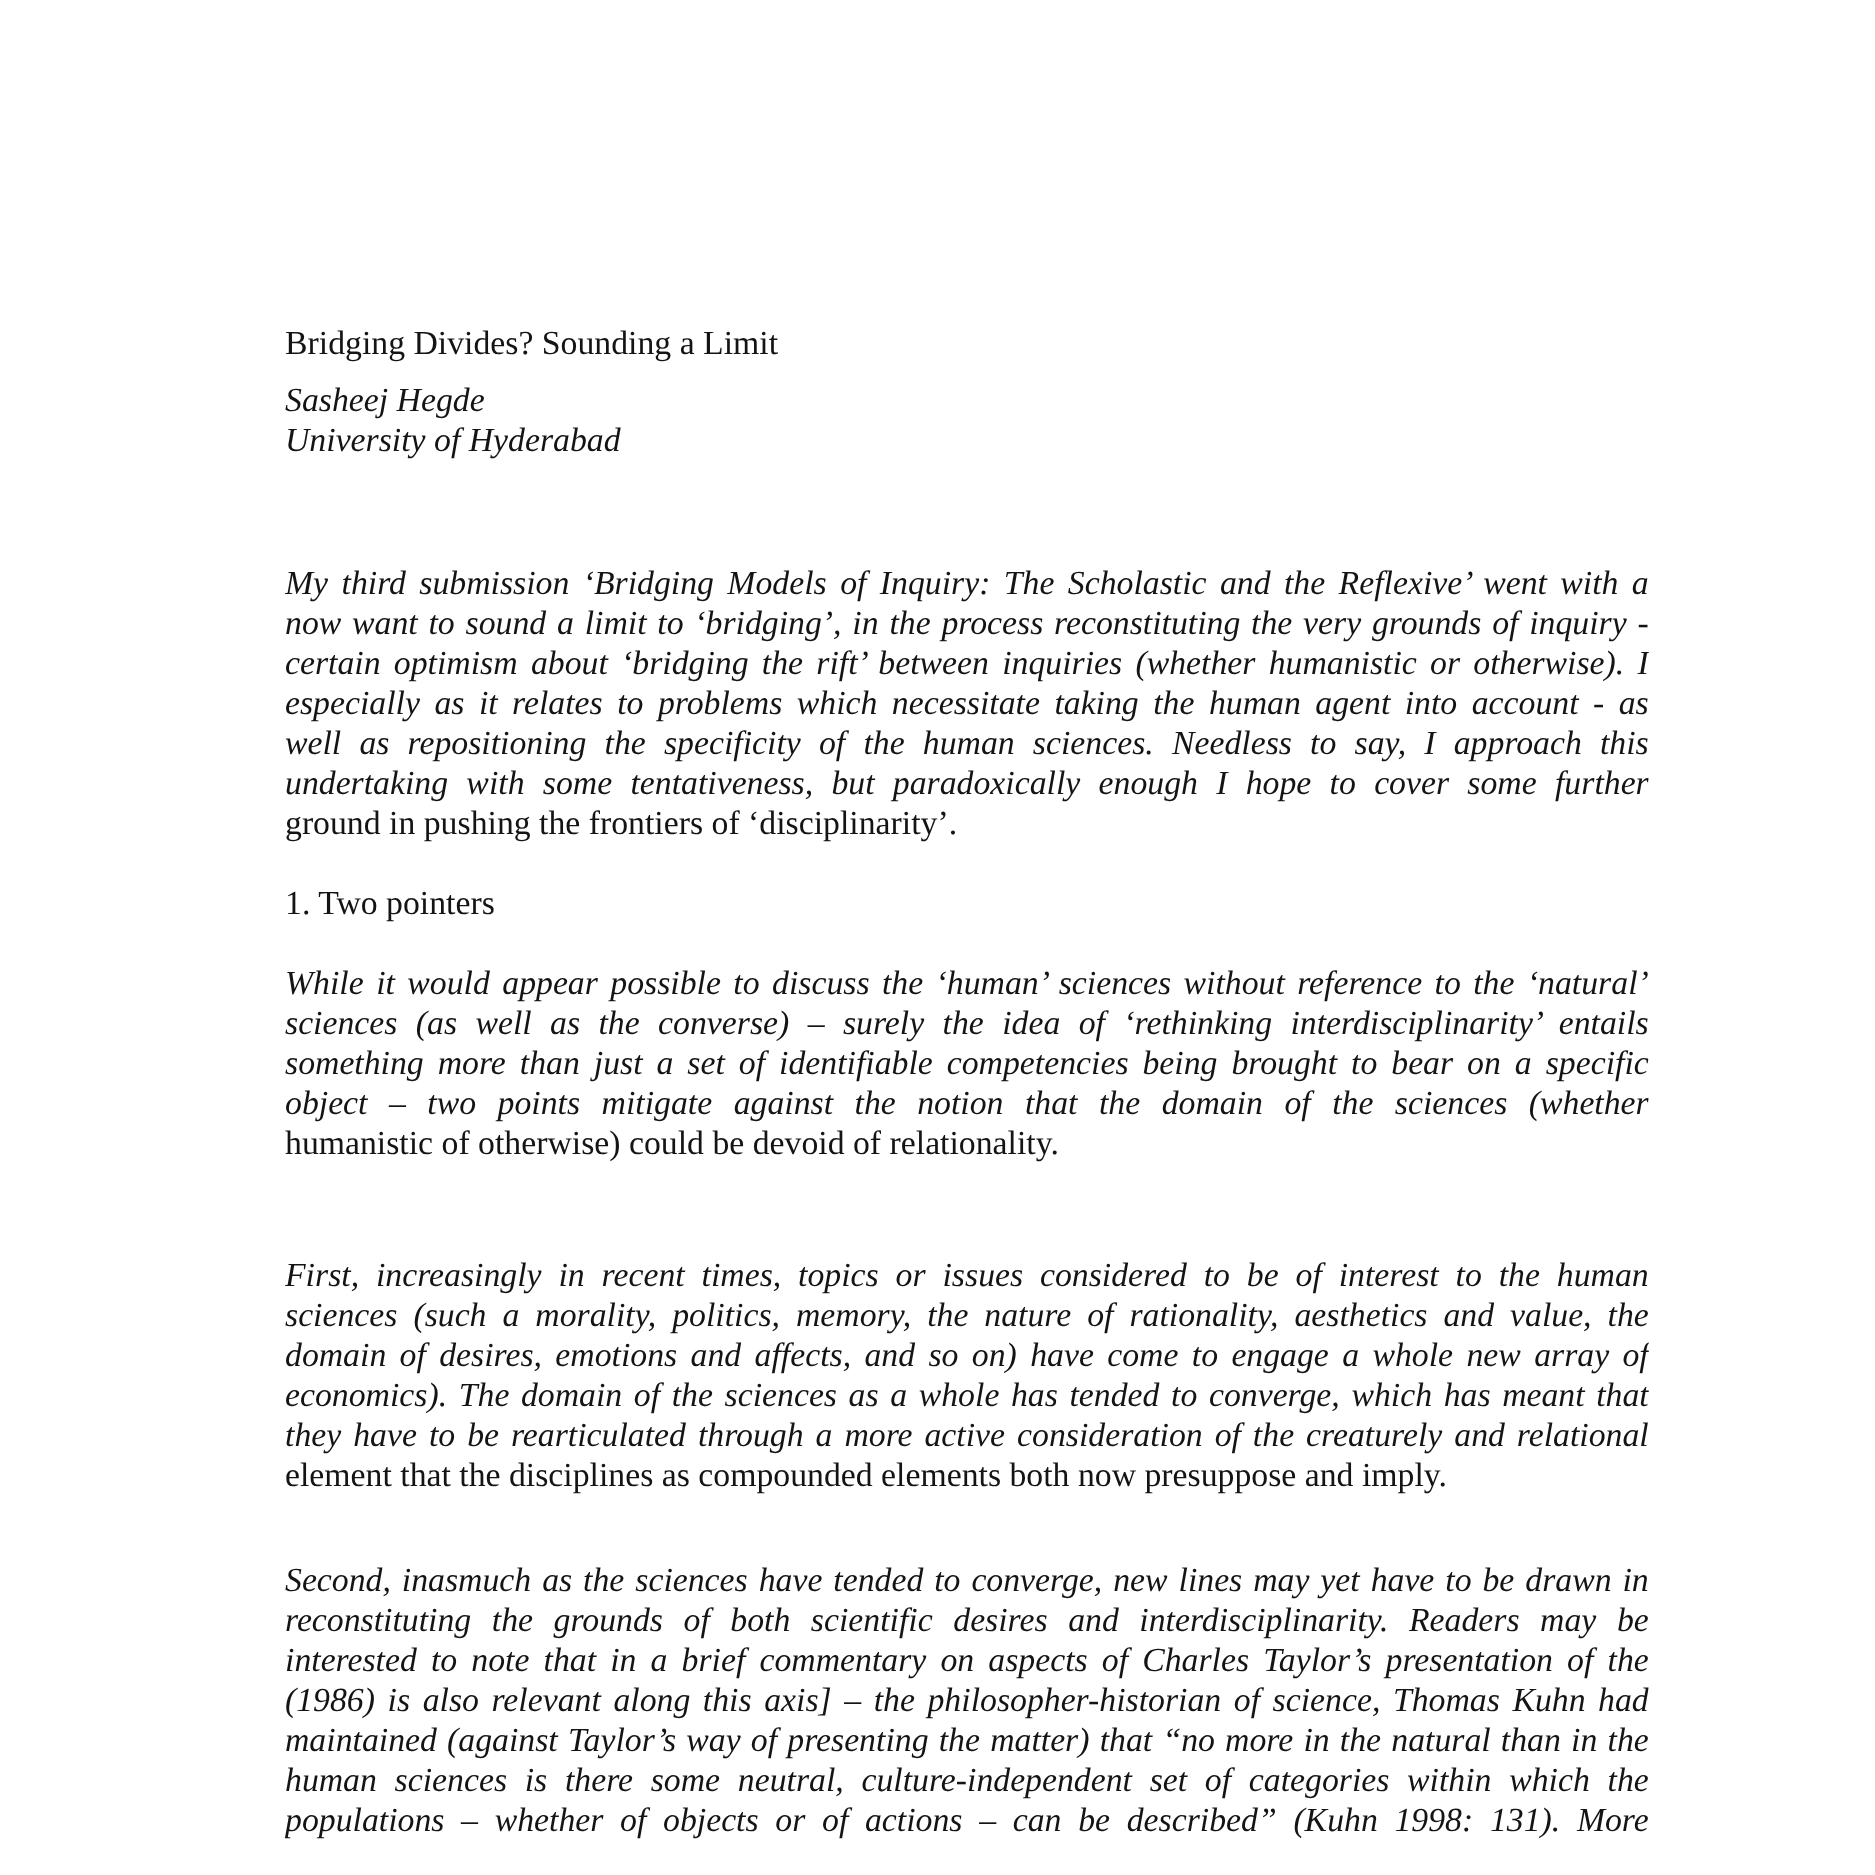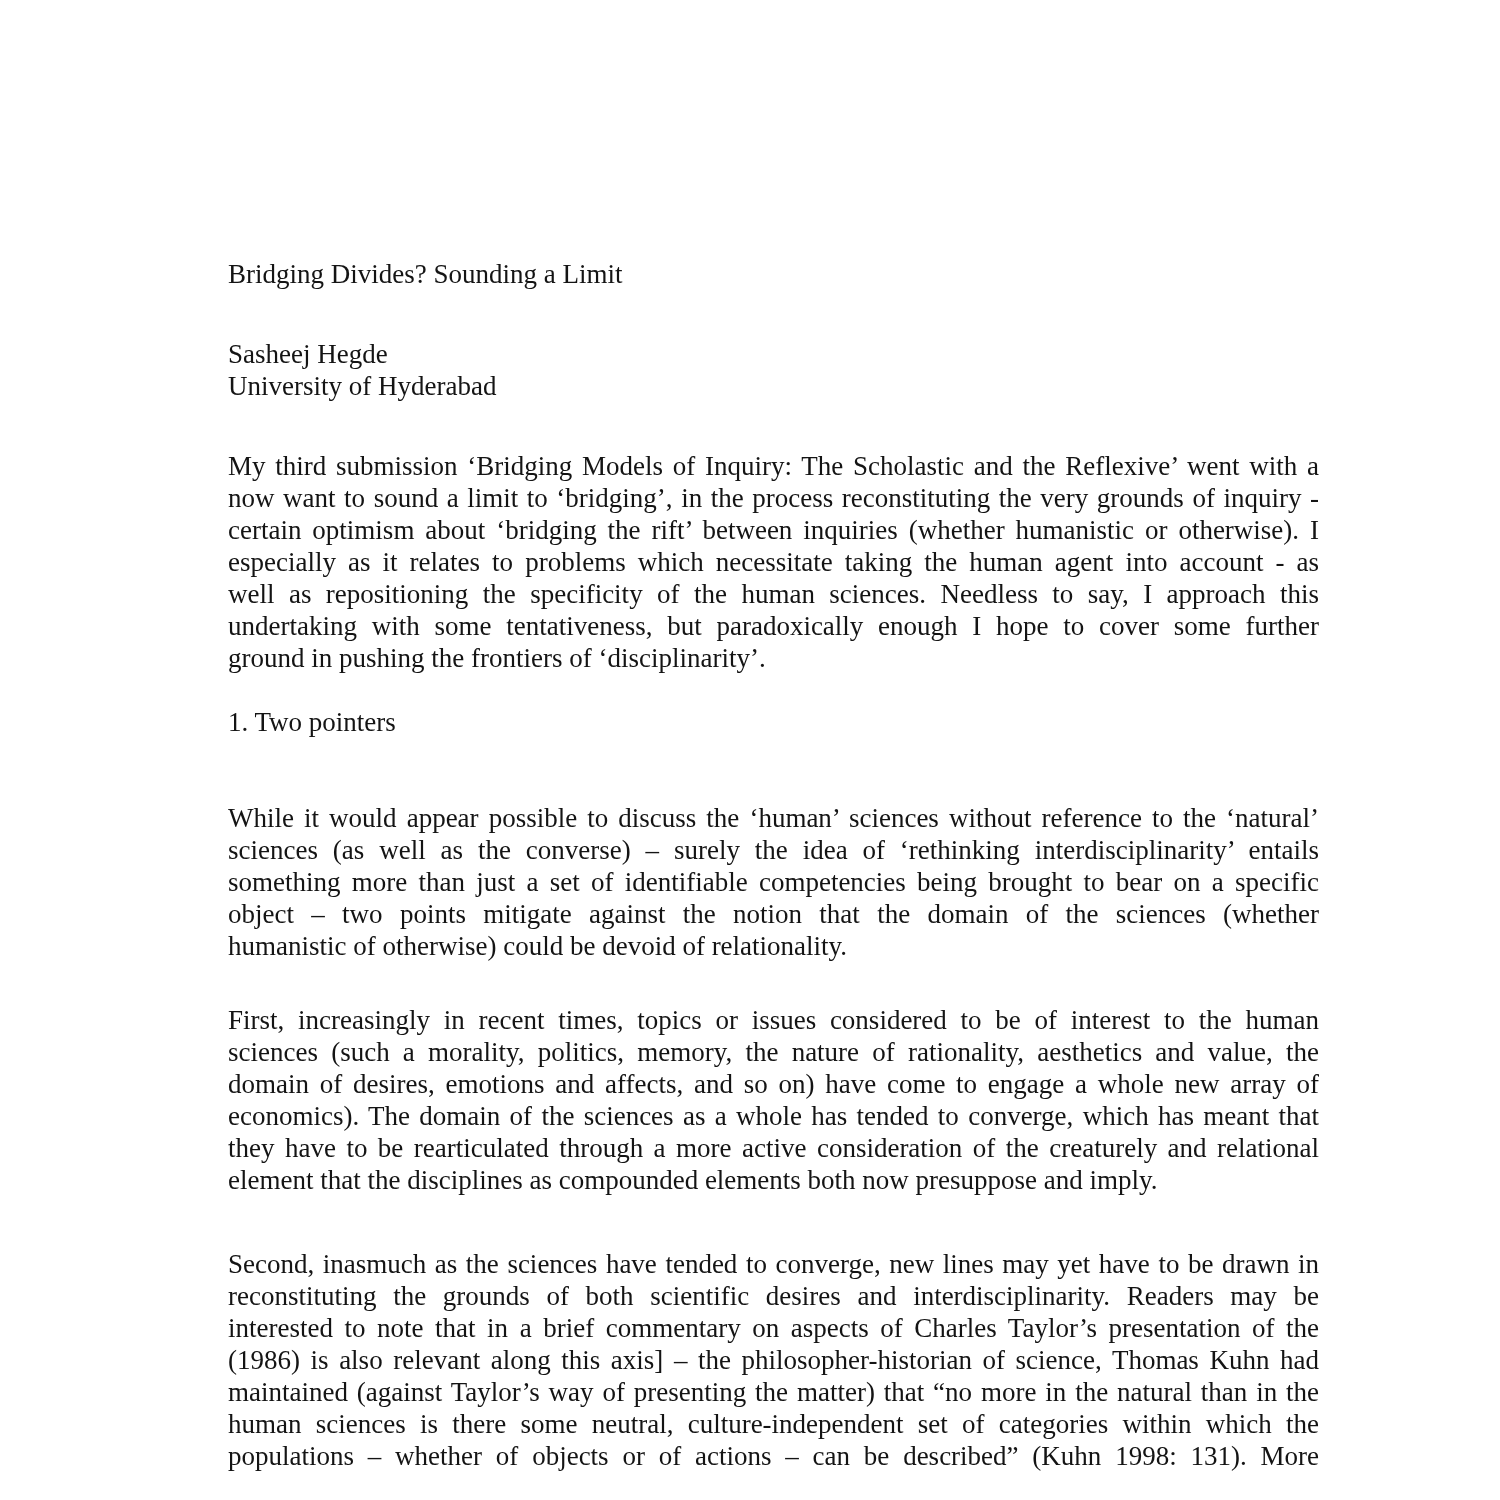--- a/index.html
+++ b/index.html
@@ -33,29 +33,30 @@
     .line {
       display: block;
       height: 32px;
       white-space: nowrap;
     }
     .line.j {
       text-align: justify;
       text-align-last: justify;
       white-space: normal;
       overflow: hidden;
+      font-style: italic;
     }
     .line.l {
       text-align: left;
     }
     #title { top: 258px; }
-    #author { top: 338px; }
+    #author { top: 304px; font-style: italic; }
     #para1 { top: 450px; }
     #heading1 { top: 706px; }
-    #para2 { top: 770px; margin-top: 32px; }
+    #para2 { top: 770px; }
     #para3 { top: 1004px; }
     #para4 { top: 1248px; }
   </style>
 </head>
 <body>
 
 <div class="page">
 
   <div class="col" id="title">
     <span class="line l">Bridging Divides? Sounding a Limit</span>

